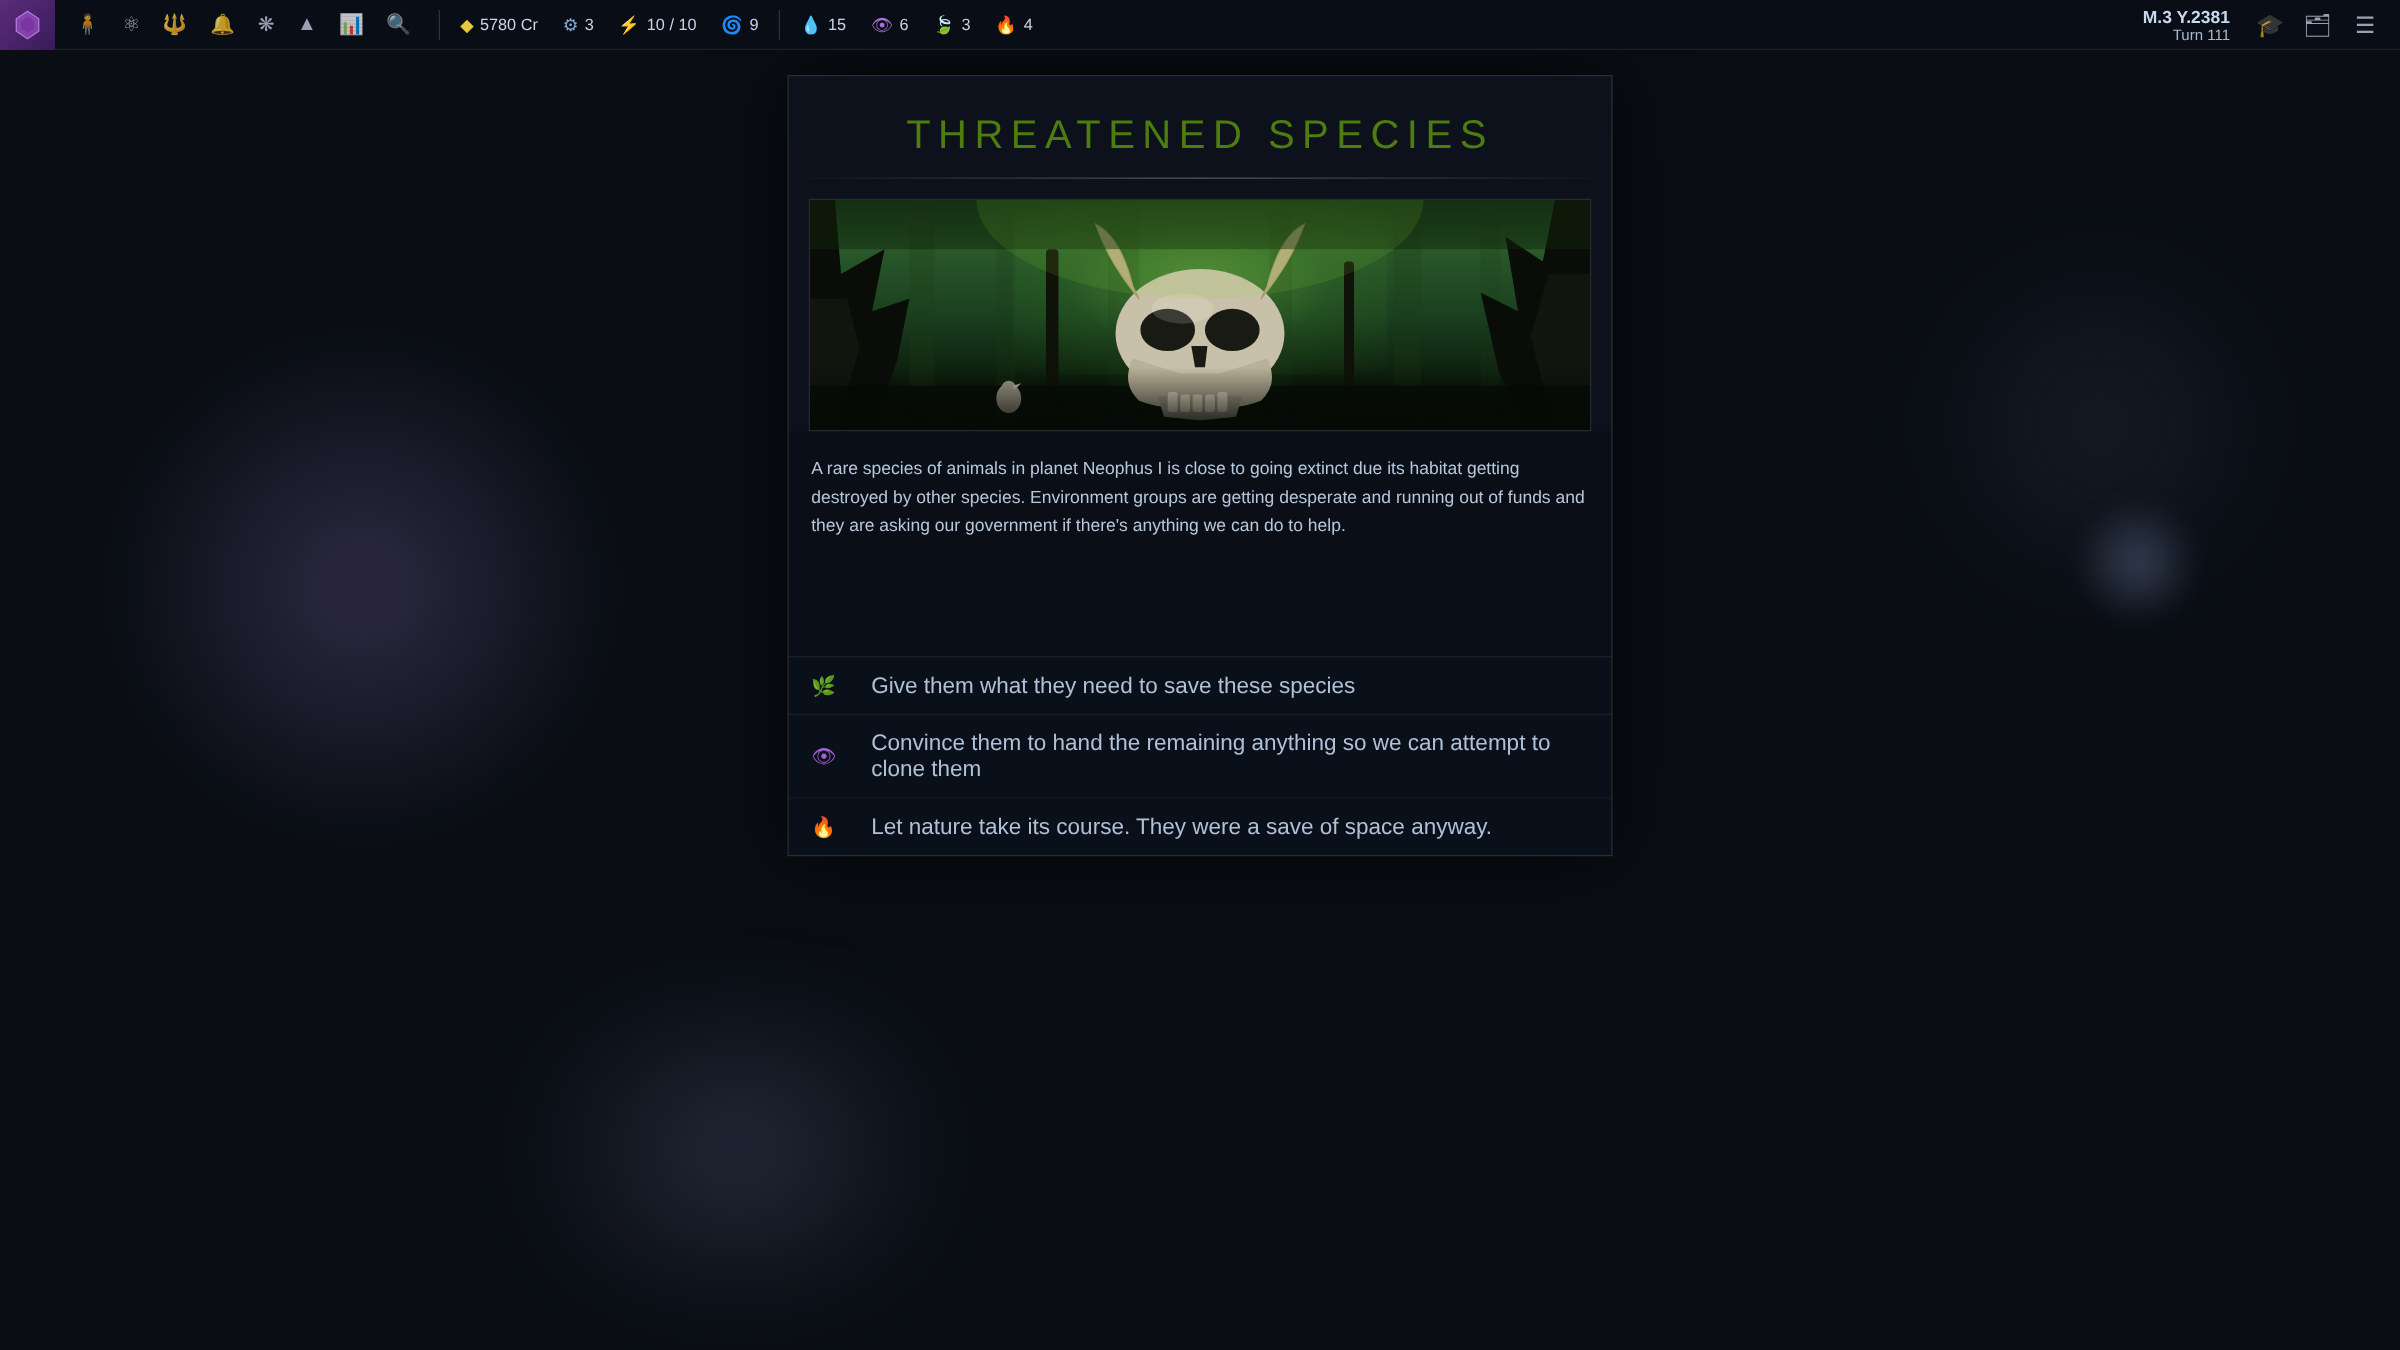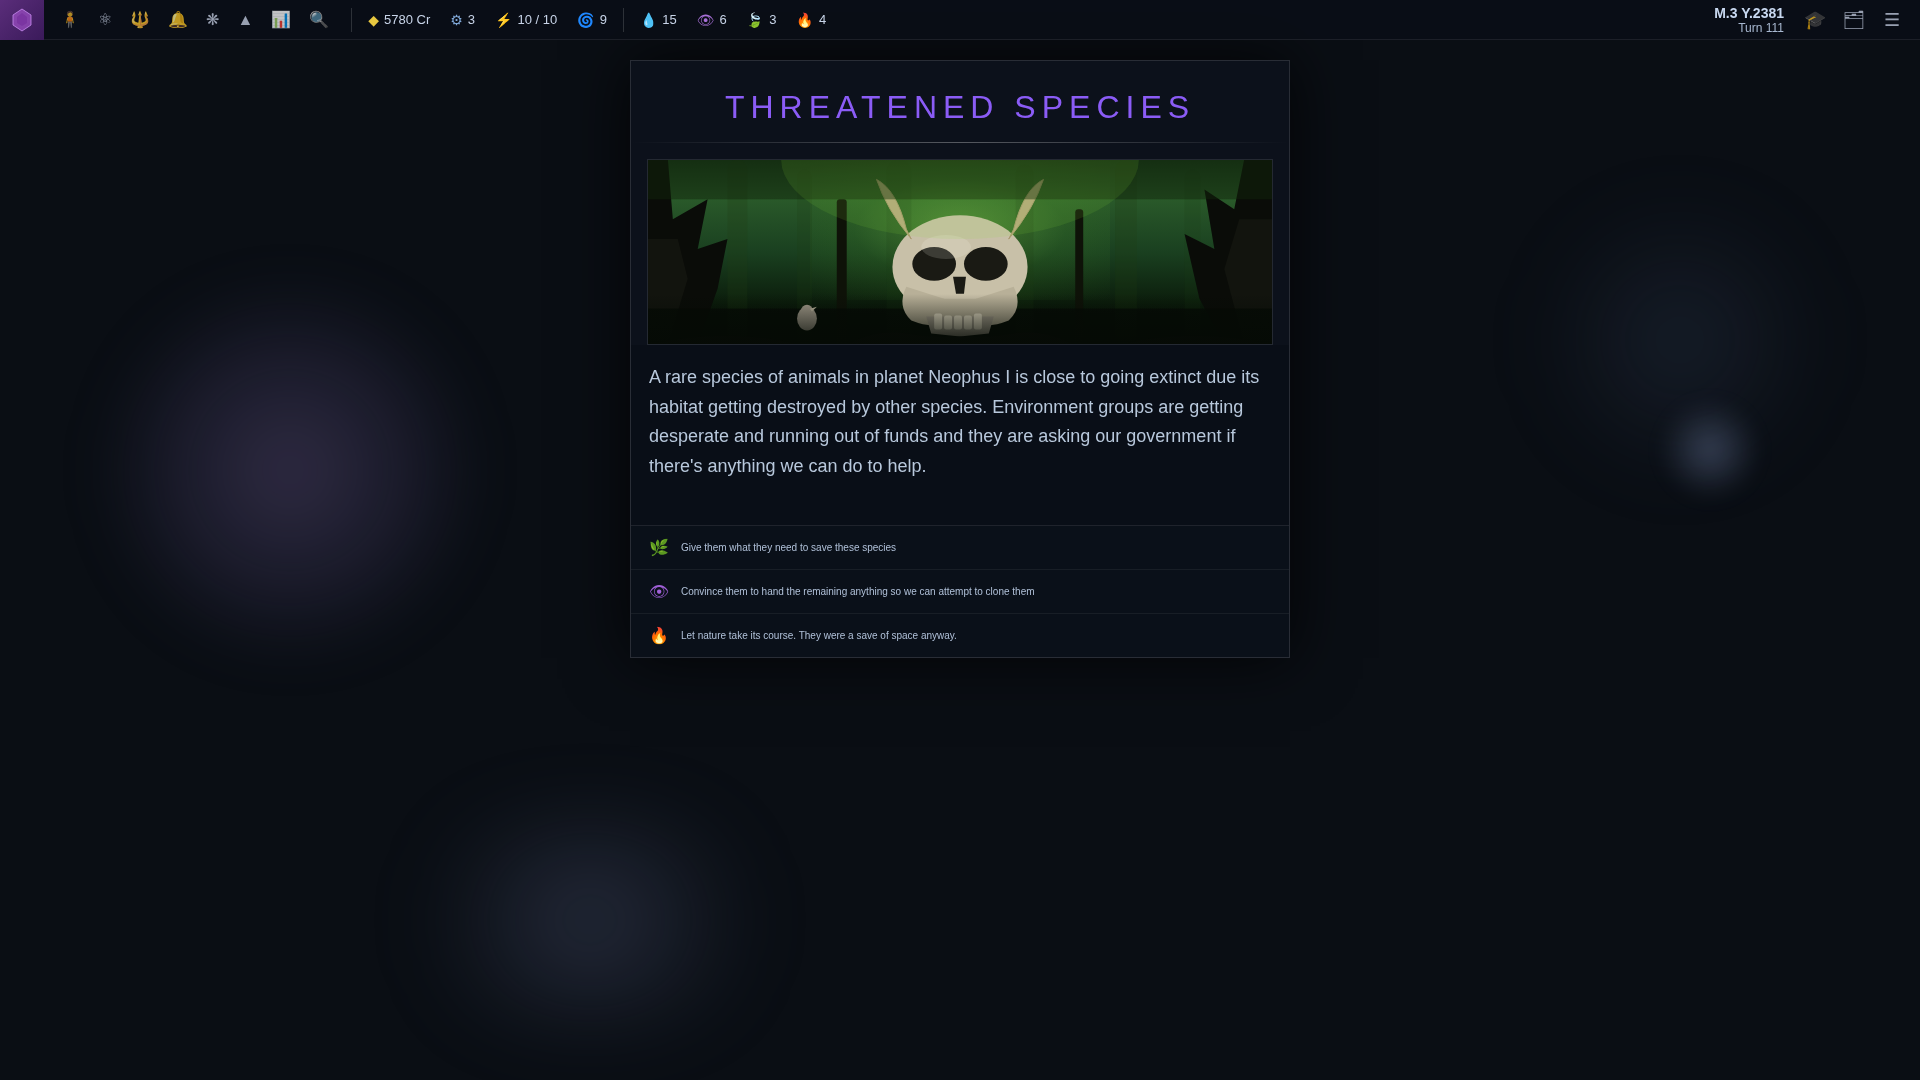--- a/index.html
+++ b/index.html
@@ -176,21 +176,21 @@
       border: 1px solid rgba(255,255,255,0.12);
       box-shadow: 0 0 60px rgba(0,0,0,0.8);
     }
 
     .dialog-title {
       text-align: center;
       padding: 28px 20px 16px;
       font-size: 32px;
       font-weight: 300;
       letter-spacing: 6px;
-      color: #8b5cf6;
+      color: #4d7c0f;
       text-transform: uppercase;
     }
 
     .dialog-separator {
       height: 1px;
       background: linear-gradient(90deg, transparent, rgba(255,255,255,0.3), transparent);
       margin: 0 0 0 0;
     }
 
     .dialog-image-container {
@@ -242,21 +242,21 @@
     }
 
     .dialog-body {
       padding: 18px 18px 10px;
       min-height: 180px;
       background: rgba(8,14,22,0.6);
       margin: 0 0 0 0;
     }
 
     .dialog-body p {
-      font-size: 18px;
+      font-size: 14px;
       line-height: 1.65;
       color: #b8c8dc;
     }
 
     
     .choice-item {
       display: flex;
       align-items: center;
       gap: 12px;
       padding: 12px 18px;
@@ -275,22 +275,23 @@
       flex-shrink: 0;
       width: 20px;
       text-align: center;
     }
 
     .choice-icon.green { color: #60c860; }
     .choice-icon.purple { color: #a060d8; }
     .choice-icon.orange { color: #d86030; }
 
     .choice-text {
-      font-size: 10px;
+      font-size: 18px;
       color: #b0c0d8;
+      margin-left: 16px;
     }
   </style>
 </head>
 <body>
 
 <div class="bg-blob-left"></div>
 <div class="bg-blob-bottom"></div>
 <div class="bg-blob-right"></div>
 <div class="bg-glow-right-dots"></div>
 

